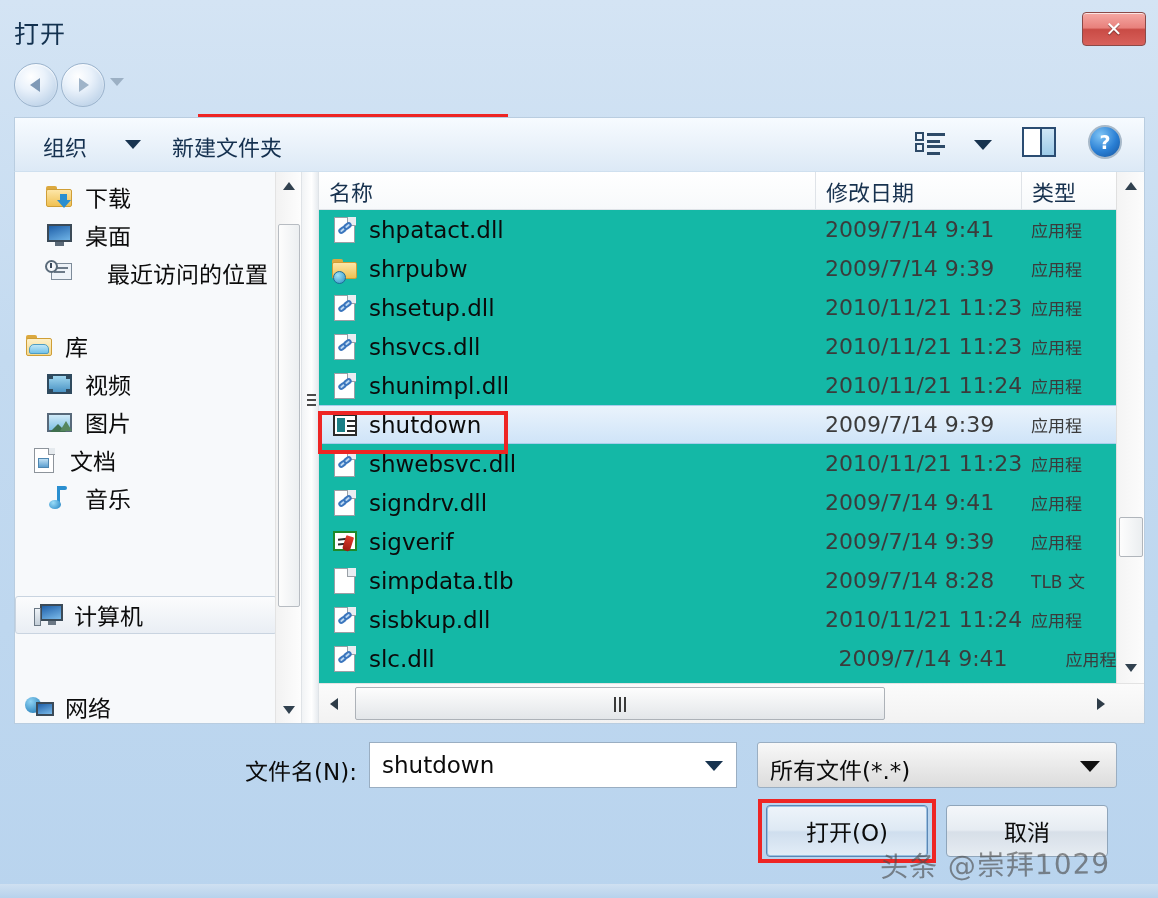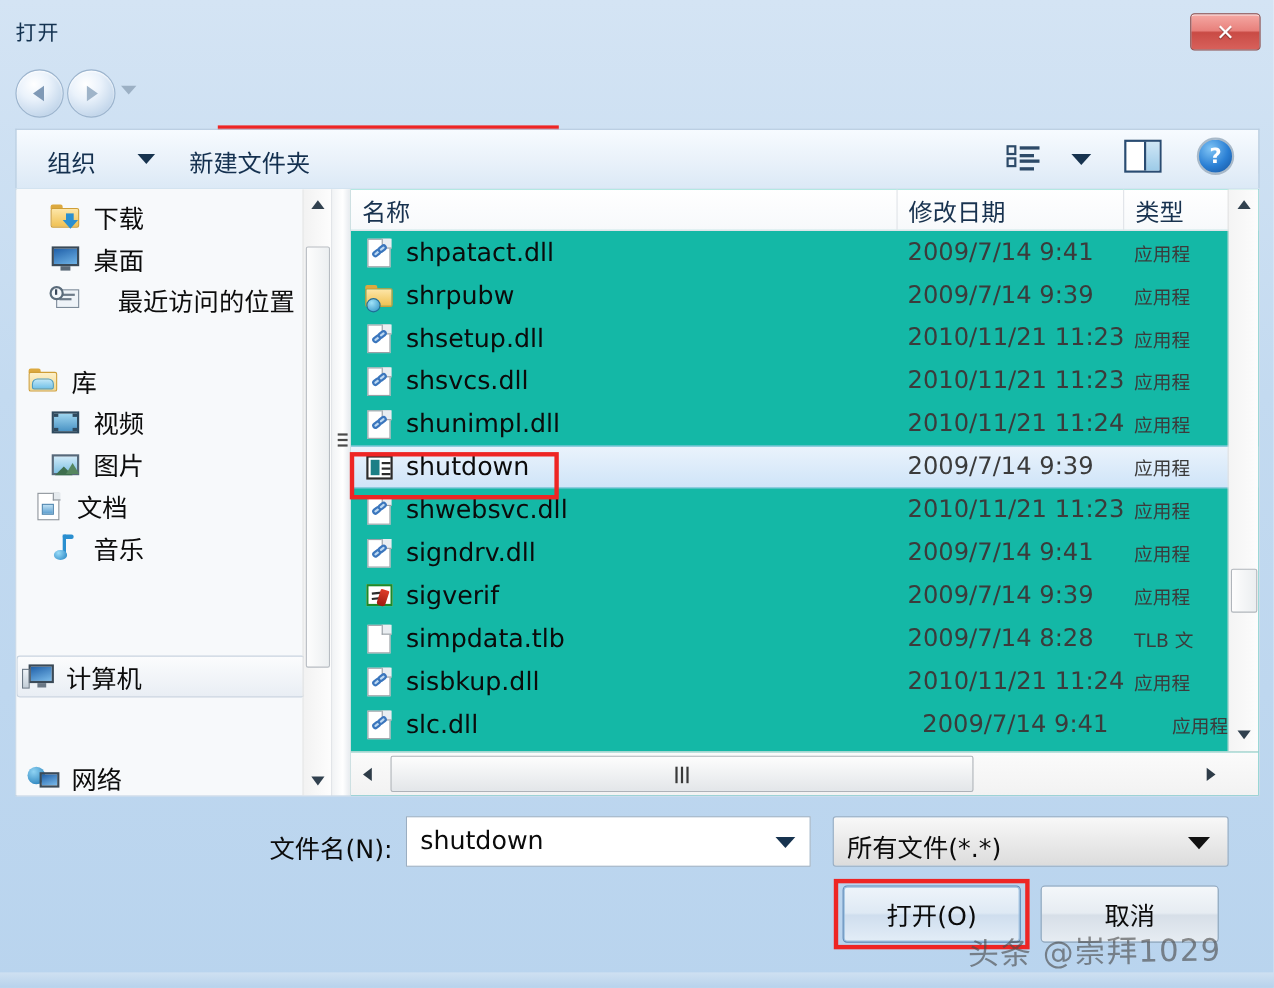--- a/index.html
+++ b/index.html
@@ -16,21 +16,21 @@
     background: linear-gradient(180deg,#d4e4f4 0%,#c3daf0 40%,#b9d4ee 100%);
     box-sizing: border-box;
   }
 
   
   .titlebar {
     position: absolute; left: 0; top: 0; width: 1158px; height: 56px;
   }
   .title-text {
     position: absolute; left: 14px; top: 14px;
-    font-size: 19px; color: #13314f; letter-spacing: 1px;
+    font-size: 25px; color: #13314f; letter-spacing: 1px;
     font-family: Liberation Sans, sans-serif;
   }
   .close-button {
     position: absolute; right: 12px; top: 12px; width: 62px; height: 32px;
     border-radius: 4px;
     border: 1px solid #8a4a48;
     background: linear-gradient(180deg,#f5a9a4 0%,#e8817c 46%,#c94b45 52%,#d8615b 100%);
     box-shadow: inset 0 1px 0 rgba(255,255,255,.7);
     cursor: pointer;
   }
@@ -642,21 +642,21 @@
             <span class="lbl">文档</span>
           </div>
           <div class="nav-item" style="top: 307px; padding-left: 30px;">
             <span class="ico">
               <span style="position:absolute;left:12px;top:2px;width:3px;height:18px;background:#2a8fd0"></span>
               <span style="position:absolute;left:12px;top:2px;width:10px;height:4px;background:#2a8fd0;border-radius:2px"></span>
               <span style="position:absolute;left:4px;top:16px;width:12px;height:9px;border-radius:50%;background:radial-gradient(circle at 35% 30%,#9adcf8,#1d7fc0)"></span>
             </span>
             <span class="lbl">音乐</span>
           </div>
-          <div class="nav-item selected" style="top: 424px; padding-left: 4px;">
+          <div class="nav-item selected" style="top: 424px; padding-left: 18px;">
             <span class="ico">
               <span style="position:absolute;left:6px;top:3px;width:23px;height:17px;background:linear-gradient(160deg,#1f5fa8,#7bbbea);border:2px solid #3b4a57;box-sizing:border-box"></span>
               <span style="position:absolute;left:14px;top:20px;width:8px;height:4px;background:#6b7885"></span>
               <span style="position:absolute;left:0px;top:7px;width:7px;height:18px;background:linear-gradient(180deg,#eef3f8,#c3ced8);border:1px solid #6b7885;box-sizing:border-box"></span>
             </span>
             <span class="lbl">计算机</span>
           </div>
           <div class="nav-item" style="top: 516px; padding-left: 10px;">
             <span class="ico">
               <span style="position:absolute;left:0px;top:4px;width:16px;height:16px;border-radius:50%;background:radial-gradient(circle at 35% 28%,#8fd3f3,#1874b3)"></span>

